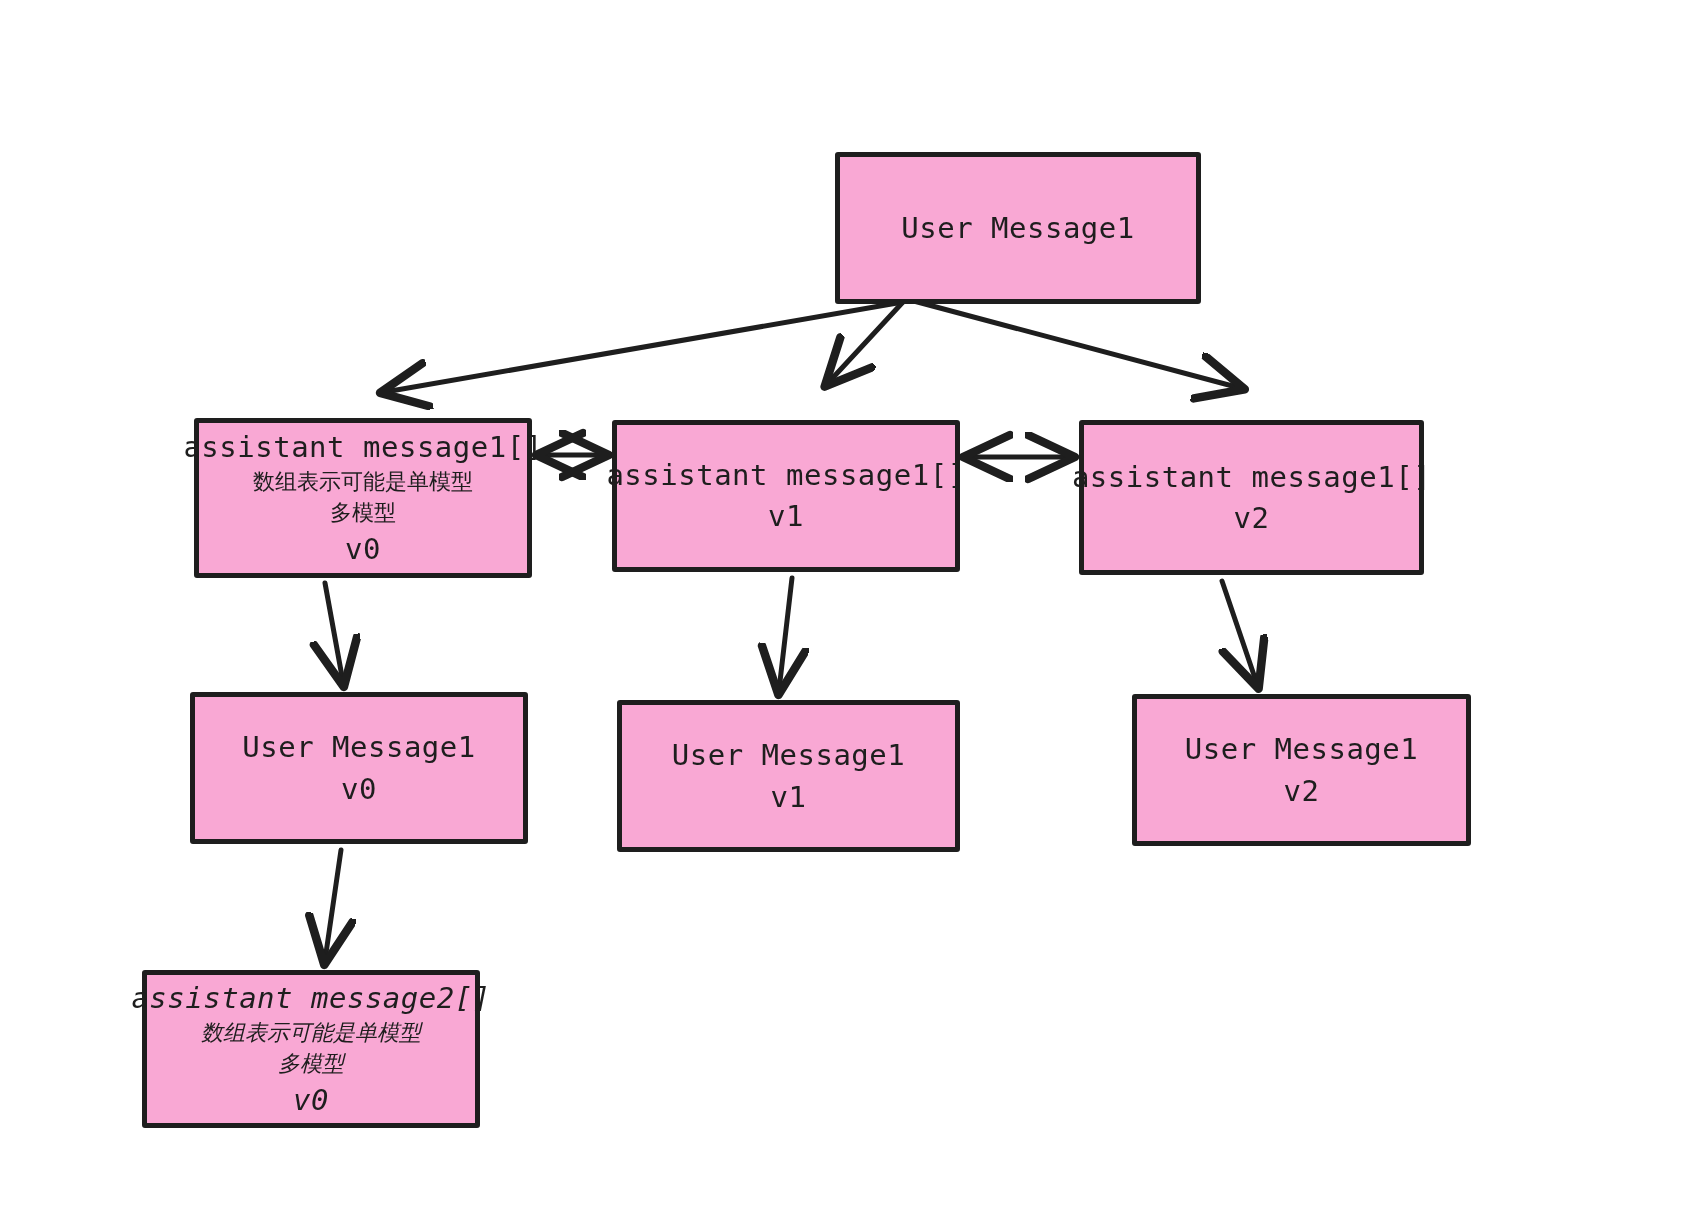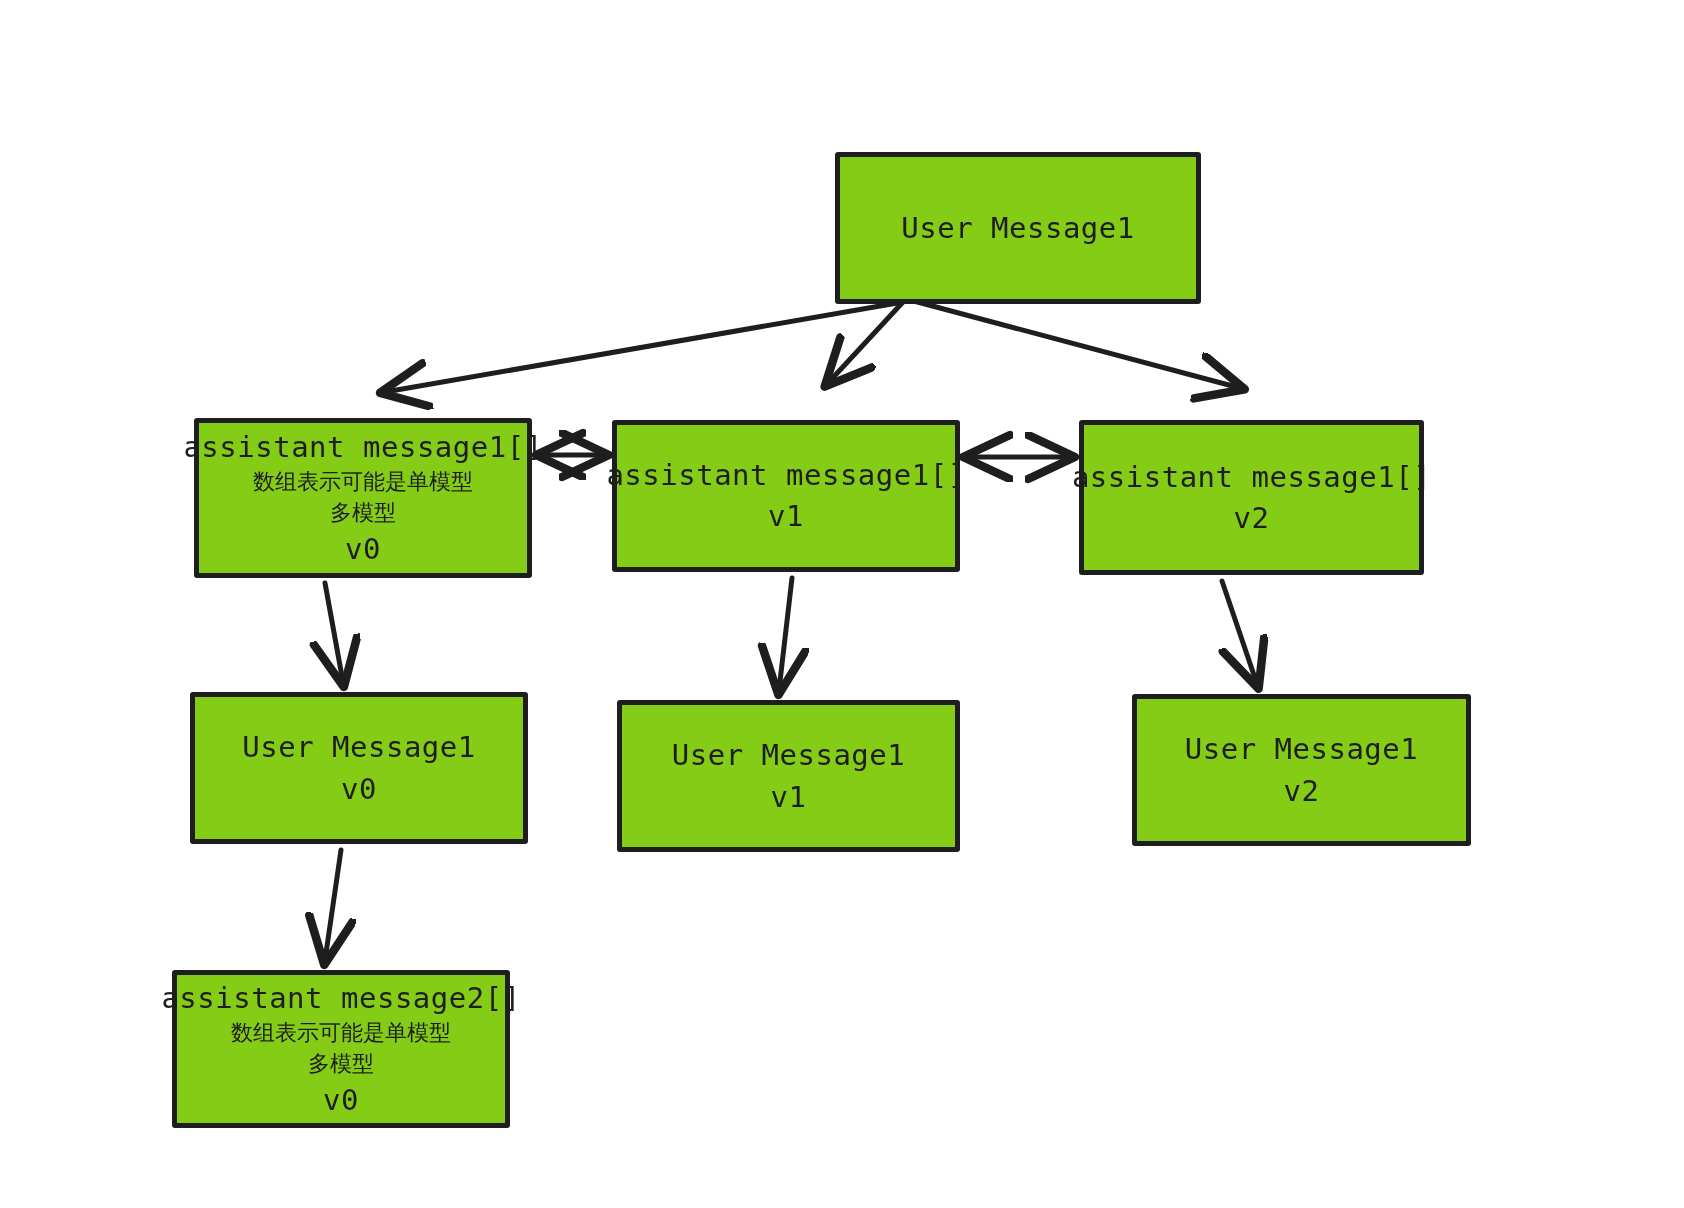--- a/index.html
+++ b/index.html
@@ -29,21 +29,21 @@
     left: 0;
     top: 0;
     width: 1684px;
     height: 1208px;
     pointer-events: none;
   }
 
   .node {
     position: absolute;
     box-sizing: border-box;
-    background: #84cc16;
+    background: #f9a8d4;
     border: 5px solid #1e1e1e;
     border-radius: 3px;
     display: flex;
     flex-direction: column;
     align-items: center;
     justify-content: center;
     text-align: center;
     color: #1e1e1e;
     z-index: 3;
   }
@@ -67,21 +67,21 @@
   }
 
   
   #n-root        { left: 835px;  top: 152px; width: 366px;  height: 152px; }
   #n-a-v0        { left: 194px;  top: 418px; width: 338px;  height: 160px; }
   #n-a-v1        { left: 612px;  top: 420px; width: 348px;  height: 152px; }
   #n-a-v2        { left: 1079px; top: 420px; width: 345px;  height: 155px; }
   #n-u-v0        { left: 190px;  top: 692px; width: 338px;  height: 152px; }
   #n-u-v1        { left: 617px;  top: 700px; width: 343px;  height: 152px; }
   #n-u-v2        { left: 1132px; top: 694px; width: 339px;  height: 152px; }
-  #n-a2-v0       { left: 172px;  top: 970px; width: 338px;  height: 158px; }
+  #n-a2-v0       { left: 142px;  top: 970px; width: 338px;  height: 158px; font-style: italic; }
 
   #n-root .line, #n-u-v0 .line, #n-u-v1 .line, #n-u-v2 .line { line-height: 1.45; }
 </style>
 </head>
 <body>
 
 <div id="canvas">
 
   <svg class="edges" viewBox="0 0 1684 1208" width="1684" height="1208" xmlns="http://www.w3.org/2000/svg">
     <defs>

